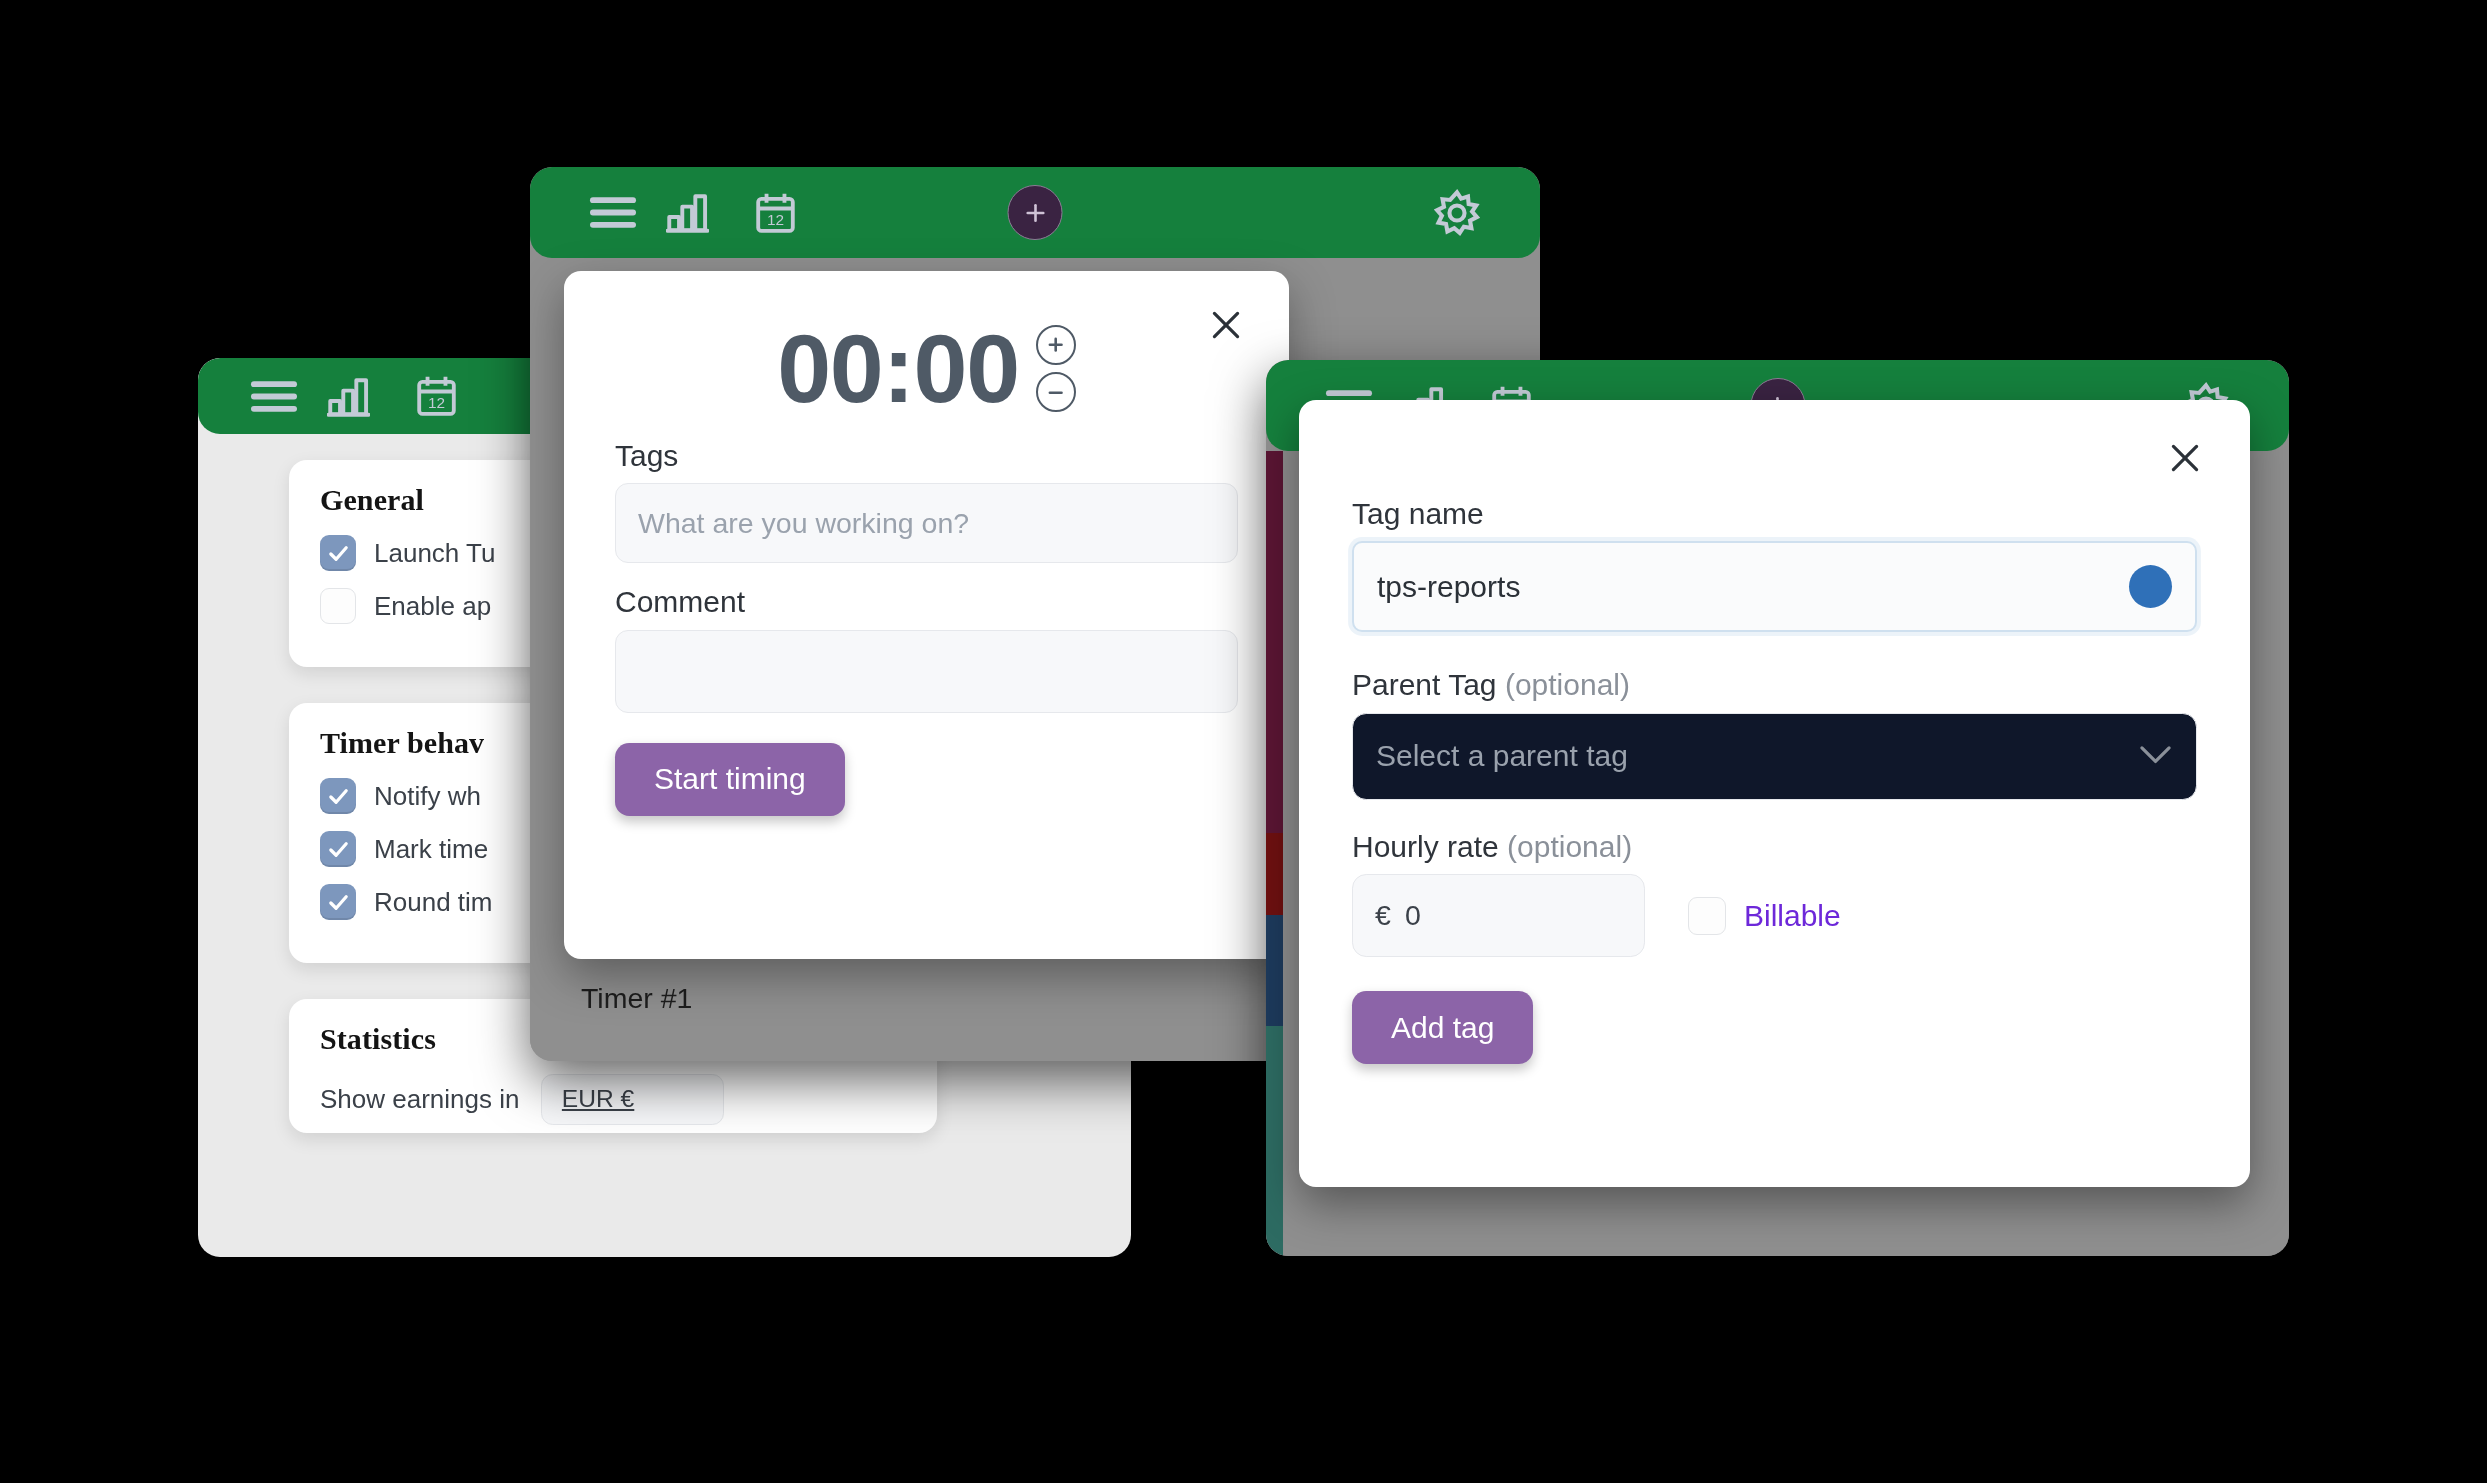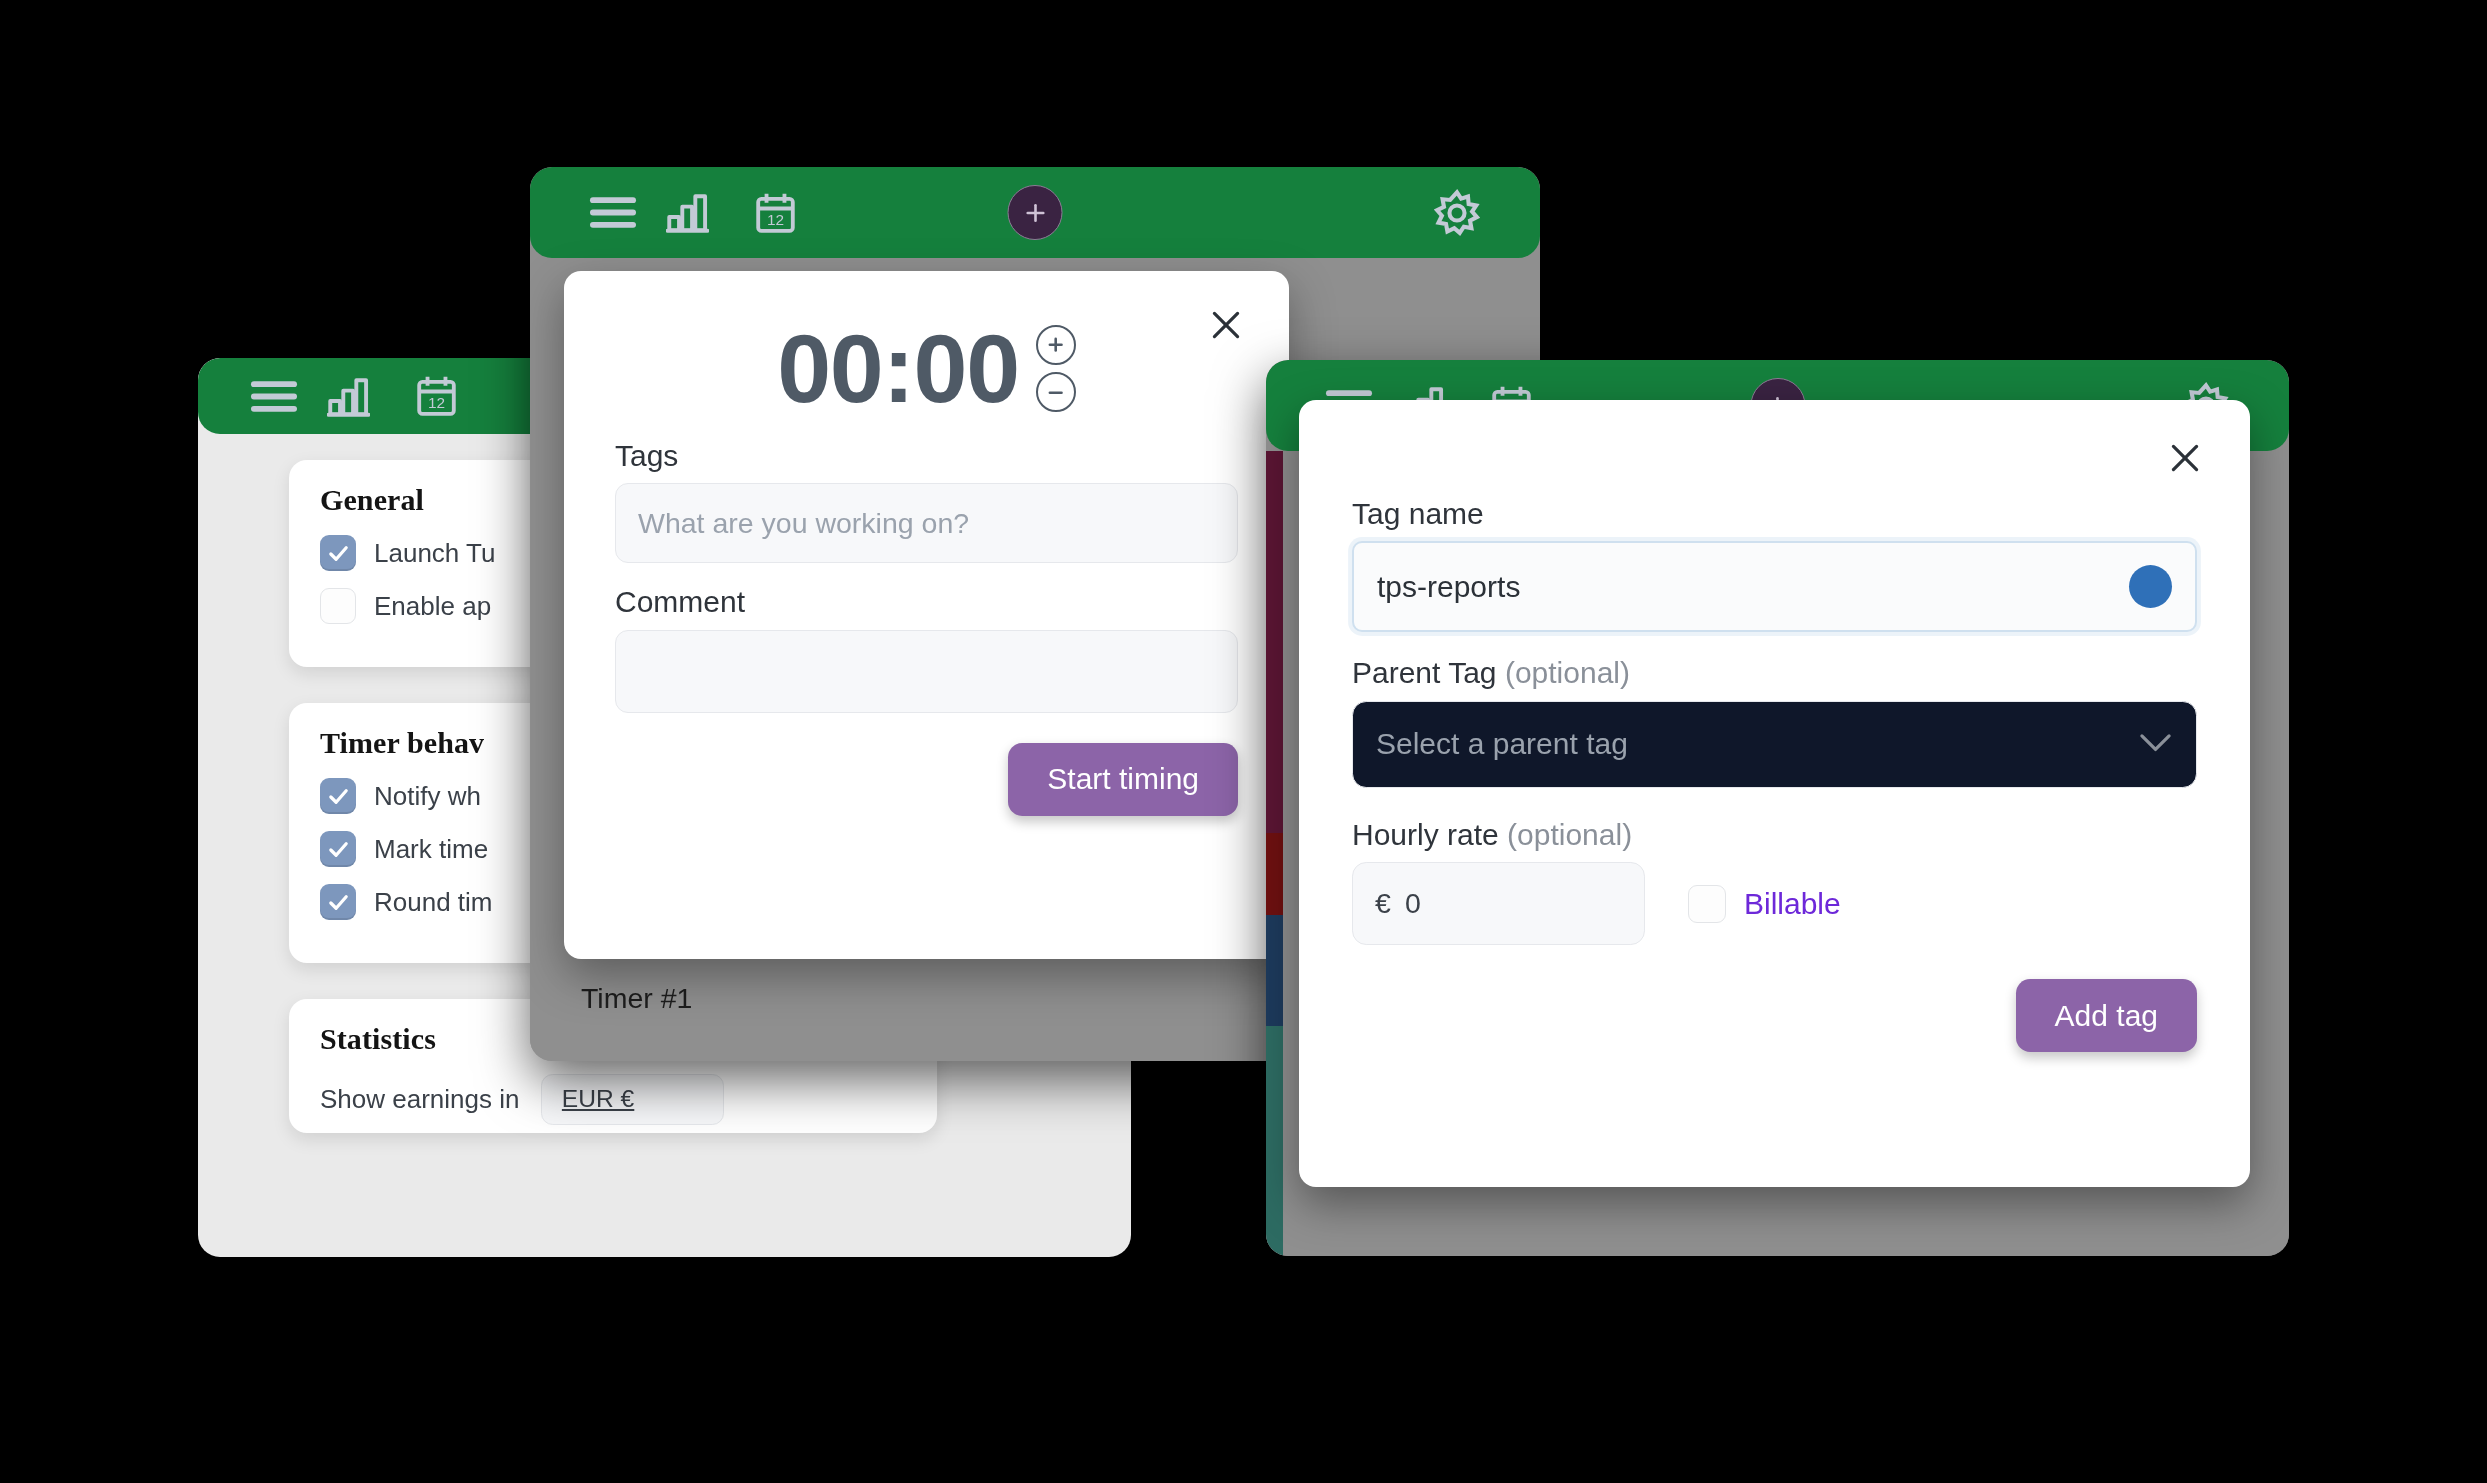--- a/index.html
+++ b/index.html
@@ -58,21 +58,21 @@
   .clock{font-size:97px;font-weight:700;color:#4f5a66;letter-spacing:-1.3px;line-height:1;}
   .steppers{display:flex;flex-direction:column;gap:7.8px;margin-left:17px;}
   .stp{width:40px;height:40px;border-radius:50%;border:2.6px solid #4f5a66;color:#4f5a66;
        display:flex;align-items:center;justify-content:center;box-sizing:border-box;}
   .flabel{font-size:30px;color:#2f343b;margin:22px 0 10.4px 0;}
   .finput{background:#f7f8fa;border:1.9px solid #e6e8ec;border-radius:13px;
           height:80px;display:flex;align-items:center;padding:0 22px;
           font-size:28.5px;color:#9aa2ad;box-sizing:border-box;}
   .ftext{background:#f7f8fa;border:1.9px solid #e6e8ec;border-radius:13px;
          height:83px;box-sizing:border-box;}
-  .btnrow{display:flex;justify-content:flex-end;margin-top:30px;}
+  .btnrow{display:flex;justify-content:flex-start;margin-top:30px;}
   .pbtn{background:#8c64a8;color:#fff;border:none;border-radius:14.2px;
         font-size:30px;padding:19.4px 39px;box-shadow:0 5.2px 11.7px rgba(0,0,0,.22);
         font-family:inherit;cursor:pointer;}
 
   
   #tag-window{left:1266px;top:360px;width:1023px;height:896px;
       background:#8f8f8f;box-shadow:0 19.4px 52px rgba(0,0,0,.6);}
   #tag-window .topbar{height:91px;padding:0 54px;}
   #tag-list{position:absolute;left:0;right:0;top:91px;bottom:0;background:#8f8f8f;}
   .tag-row{display:flex;align-items:center;height:78px;padding:0 51px;
@@ -399,21 +399,21 @@
         </g>
       </svg>
   </span>
 
   <div class="lbl" style="margin-top:97px;">Tag name</div>
   <div class="tname">
     <span>tps-reports</span>
     <span class="swatch"></span>
   </div>
 
-  <div class="lbl" style="margin-top:24px;">
+  <div class="lbl" style="margin-top:36px;">
     <span>Parent Tag</span>
     <span class="opt">(optional)</span>
   </div>
   <div class="selbox">
     <span>Select a parent tag</span>
     <span class="chev">
       <svg width="35" height="22" viewBox="0 0 54 34">
           <path d="M6 6 L27 27 L48 6" fill="none" stroke="#8a9099" stroke-width="5" stroke-linecap="round" stroke-linejoin="round"></path>
         </svg>
     </span>

